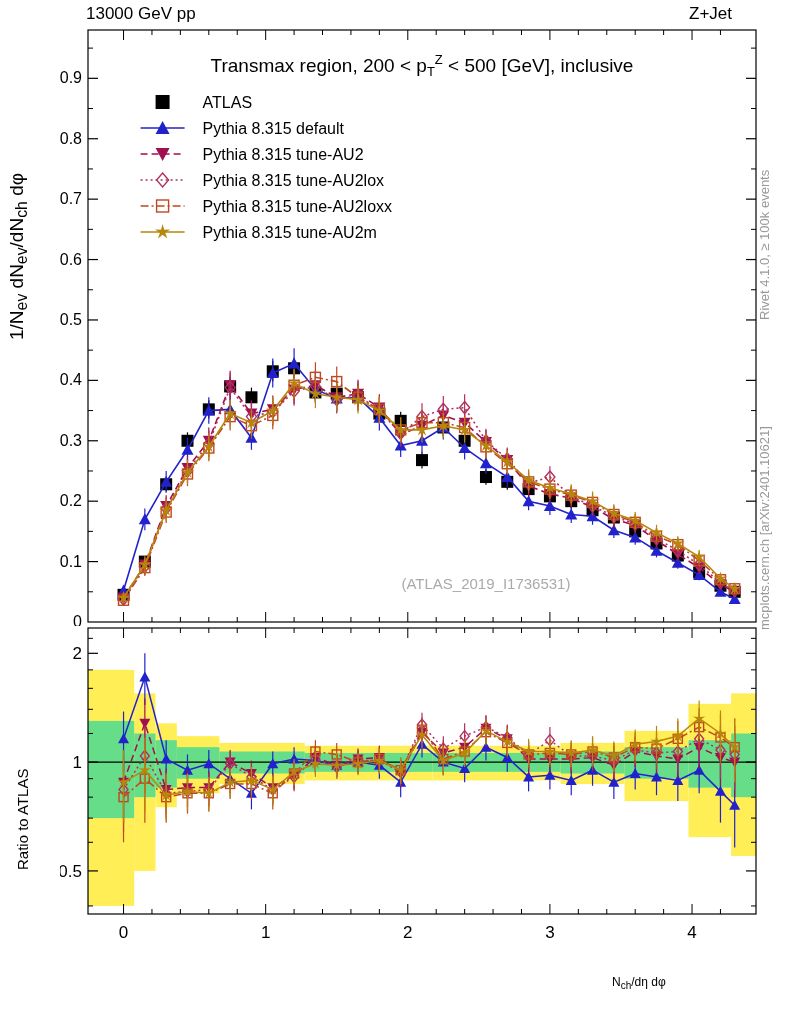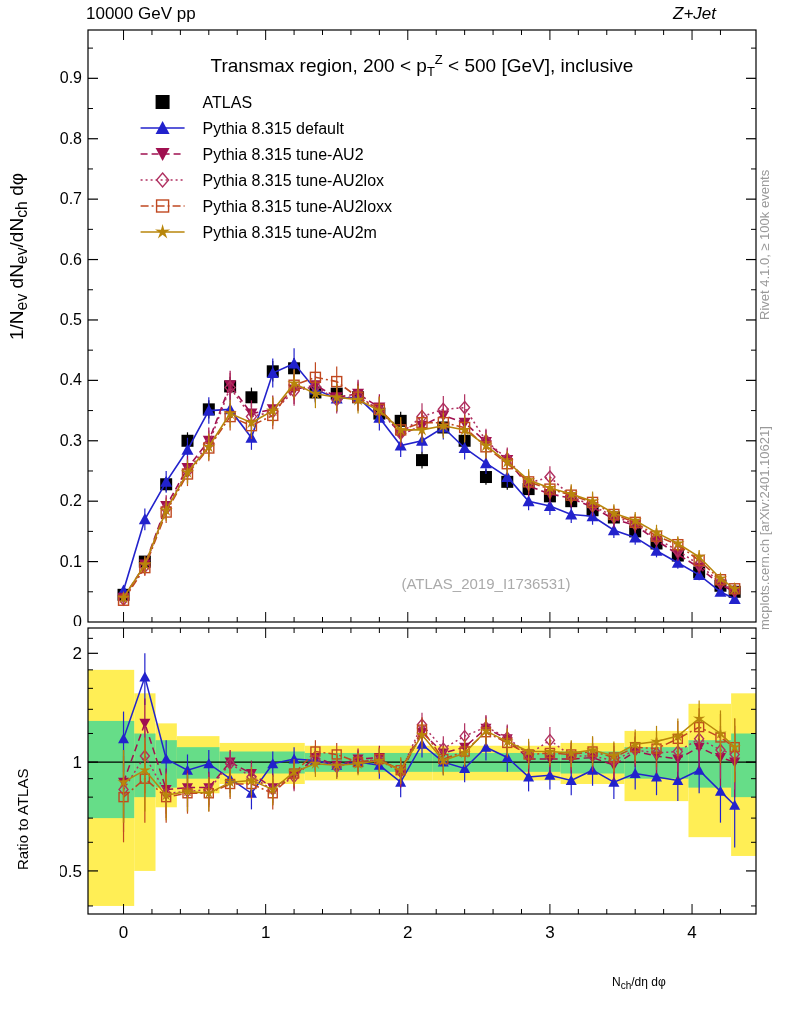--- a/index.html
+++ b/index.html
@@ -10,22 +10,22 @@
   .small{font-size:13px;}
   .vert{writing-mode:vertical-rl;transform:rotate(180deg);}
   .gray{color:#999;}
   svg{display:block;}
 </style>
 </head>
 <body>
 
 <div id="root">
 
-  <div class="abs ttl" style="left:86px;top:4px;">10000 GeV pp</div>
-  <div class="abs ttl" style="right:70px;top:4px;font-style:italic;">Z+Jet</div>
+  <div class="abs ttl" style="left:86px;top:4px;">13000 GeV pp</div>
+  <div class="abs ttl" style="right:54px;top:4px;">Z+Jet</div>
 
   <div class="abs small vert gray" style="left:757px;top:40px;height:280px;">Rivet 4.1.0, ≥ 100k events</div>
   <div class="abs small vert gray" style="left:757px;top:350px;height:280px;">mcplots.cern.ch [arXiv:2401.10621]</div>
 
   <div class="abs vert" style="left:6px;top:40px;height:300px;font-size:19px;">
     <span>1/N<sub>ev</sub> dN<sub>ev</sub>/dN<sub>ch</sub> dφ</span>
   </div>
 
   <div class="abs vert" style="left:14px;top:690px;height:180px;font-size:15px;">Ratio to ATLAS</div>
 

